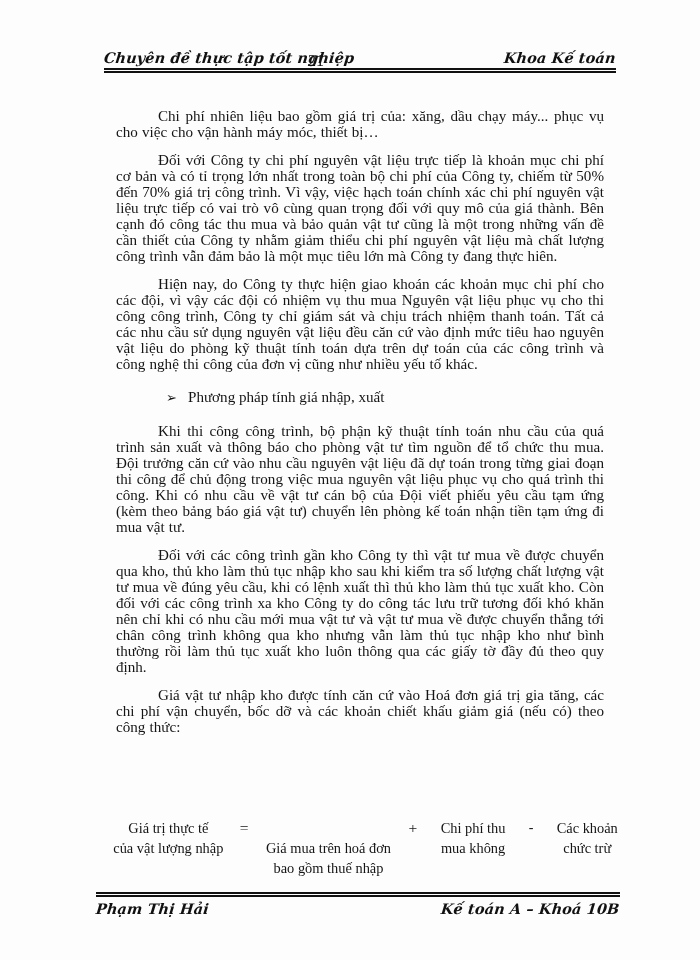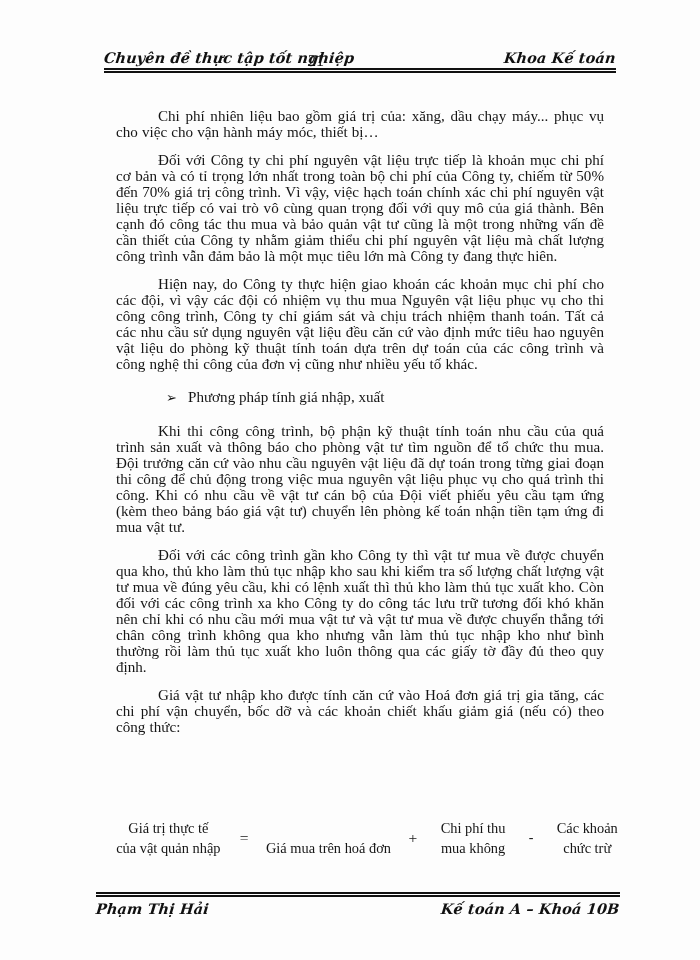--- a/index.html
+++ b/index.html
@@ -126,21 +126,20 @@
     color: #111;
   }
 
   
   .formula {
     position: absolute;
     left: 104px;
     top: 818px;
     width: 530px;
     display: flex;
-    align-items: center;
     font-size: 14.4px;
     line-height: 20px;
   }
   .term {
     text-align: center;
     white-space: nowrap;
   }
   .term .l1, .term .l2 { display: block; }
   .op {
     font-size: 15.5px;
@@ -176,25 +175,26 @@
     <p class="para">Hiện nay, do Công ty thực hiện giao khoán các khoản mục chi phí cho các đội, vì vậy các đội có nhiệm vụ thu mua Nguyên vật liệu phục vụ cho thi công công trình, Công ty chỉ giám sát và chịu trách nhiệm thanh toán. Tất cả các nhu cầu sử dụng nguyên vật liệu đều căn cứ vào định mức tiêu hao nguyên vật liệu do phòng kỹ thuật tính toán dựa trên dự toán của các công trình và công nghệ thi công của đơn vị cũng như nhiều yếu tố khác.</p>
     <p class="bullet-line"><span class="bullet-glyph">➢</span><span>Phương pháp tính giá nhập, xuất</span></p>
     <p class="para">Khi thi công công trình, bộ phận kỹ thuật tính toán nhu cầu của quá trình sản xuất và thông báo cho phòng vật tư tìm nguồn để tổ chức thu mua. Đội trưởng căn cứ vào nhu cầu nguyên vật liệu đã dự toán trong từng giai đoạn thi công để chủ động trong việc mua nguyên vật liệu phục vụ cho quá trình thi công. Khi có nhu cầu về vật tư cán bộ của Đội viết phiếu yêu cầu tạm ứng (kèm theo bảng báo giá vật tư) chuyển lên phòng kế toán nhận tiền tạm ứng đi mua vật tư.</p>
     <p class="para">Đối với các công trình gần kho Công ty thì vật tư mua về được chuyển qua kho, thủ kho làm thủ tục nhập kho sau khi kiểm tra số lượng chất lượng vật tư mua về đúng yêu cầu, khi có lệnh xuất thì thủ kho làm thủ tục xuất kho. Còn đối với các công trình xa kho Công ty do công tác lưu trữ tương đối khó khăn nên chỉ khi có nhu cầu mới mua vật tư và vật tư mua về được chuyển thẳng tới chân công trình không qua kho nhưng vẫn làm thủ tục nhập kho như bình thường rồi làm thủ tục xuất kho luôn thông qua các giấy tờ đầy đủ theo quy định.</p>
     <p class="para">Giá vật tư nhập kho được tính căn cứ vào Hoá đơn giá trị gia tăng, các chi phí vận chuyển, bốc dỡ và các khoản chiết khấu giảm giá (nếu có) theo công thức:</p>
   </div>
 
   <div class="formula">
     <span class="term t1">
       <span class="l1">Giá trị thực tế</span>
-      <span class="l2">của vật quản nhập</span>
+      <span class="l2">của vật lượng nhập</span>
     </span>
     <span class="op">=</span>
     <span class="term t2">
       <span class="l1">Giá mua trên hoá đơn</span>
+      <span class="l2">bao gồm thuế nhập</span>
     </span>
     <span class="op">+</span>
     <span class="term t3">
       <span class="l1">Chi phí thu</span>
       <span class="l2">mua không</span>
     </span>
     <span class="op minus">-</span>
     <span class="term t4">
       <span class="l1">Các khoản</span>
       <span class="l2">chức trừ</span>

